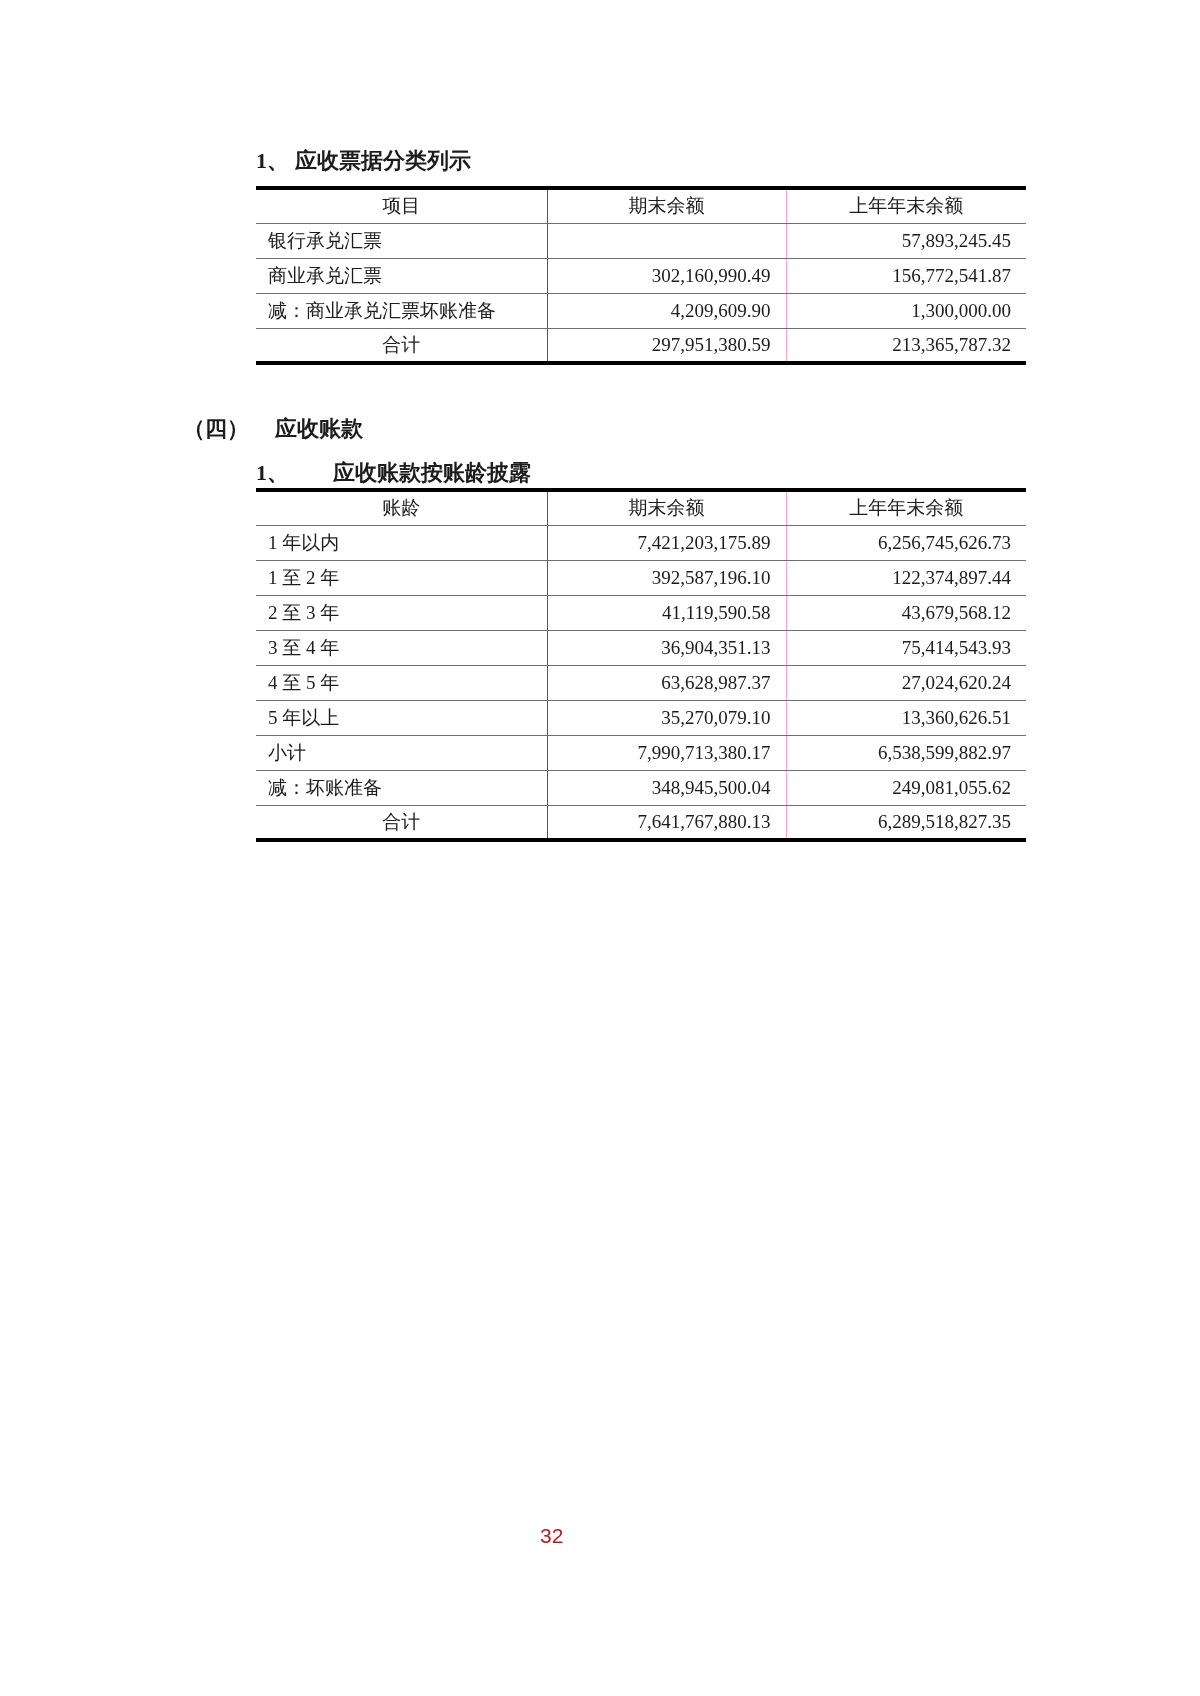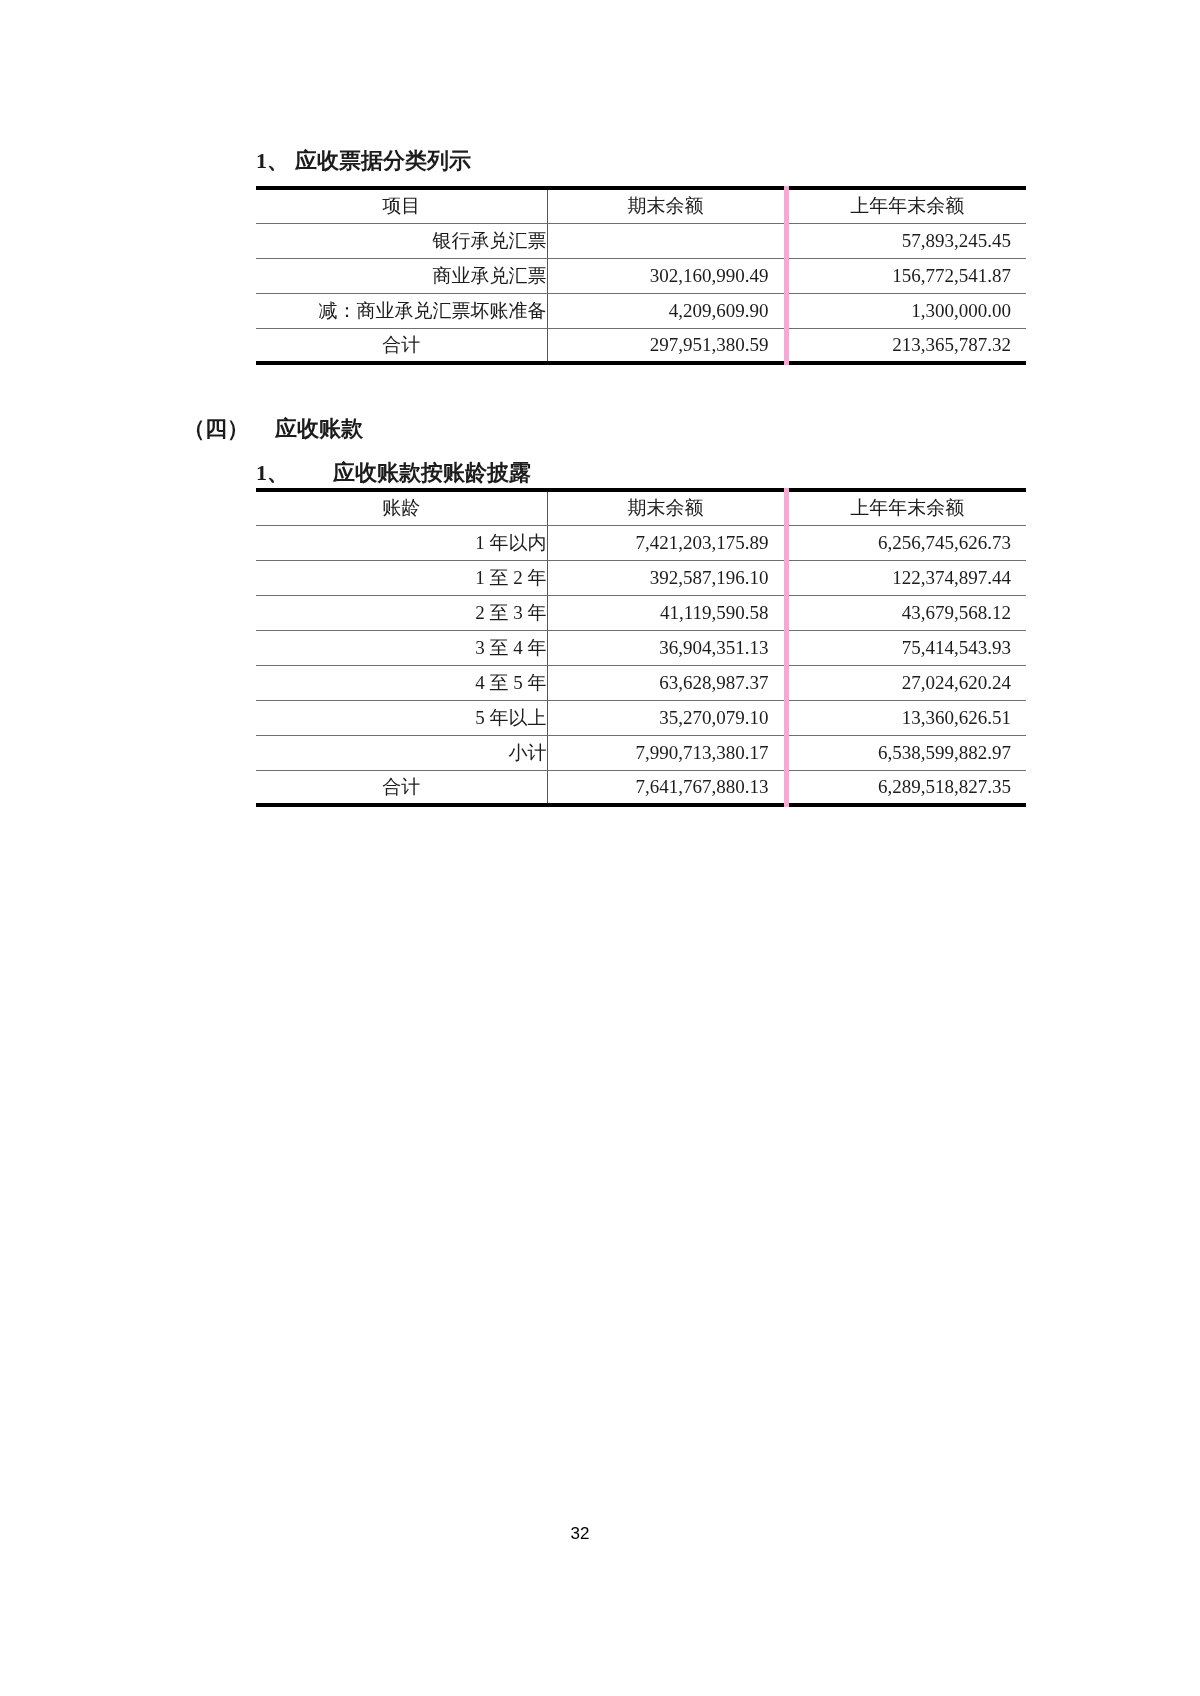--- a/index.html
+++ b/index.html
@@ -44,34 +44,33 @@
   .fin-table td, .fin-table th {
     height: 35px;
     font-weight: normal;
     vertical-align: middle;
     border-bottom: 1px solid #6f6f6f;
     overflow: hidden;
     white-space: nowrap;
   }
   .fin-table tr:last-child td { border-bottom: none; margin-top: 28px; }
   .fin-table .c1 { border-right: 1px solid #555; }
-  .fin-table .c2 { border-right: 5px solid #f9a8d4; }
+  .fin-table .c2 { border-right: 1px solid #f9a8d4; }
   .fin-table th { text-align: center; }
-  .fin-table td.lbl { text-align: right; padding-left: 12px; }
+  .fin-table td.lbl { text-align: left; padding-left: 12px; }
   .fin-table td.lbl-center { text-align: center; }
   .fin-table td.num { text-align: right; padding-right: 15px; padding-left: 32px; }
   .page-number {
     position: absolute;
     left: 540px;
     top: 1524px;
     width: 80px;
-    text-align: center;
     font-family: "Liberation Sans", sans-serif;
-    font-size: 17px;
-    color: #000000;
+    font-size: 21px;
+    color: #b91c1c;
   }
 </style>
 </head>
 <body>
 
 <div class="doc">
 
   <div class="heading" style="left:256px; top:146px;">
     <span class="prefix">1、</span>
     <span>应收票据分类列示</span>
@@ -163,20 +162,25 @@
       <td class="lbl c1">5 年以上</td>
       <td class="num c2">35,270,079.10</td>
       <td class="num">13,360,626.51</td>
     </tr>
     <tr>
       <td class="lbl c1">小计</td>
       <td class="num c2">7,990,713,380.17</td>
       <td class="num">6,538,599,882.97</td>
     </tr>
     <tr>
+      <td class="lbl c1">减：坏账准备</td>
+      <td class="num c2">348,945,500.04</td>
+      <td class="num">249,081,055.62</td>
+    </tr>
+    <tr>
       <td class="lbl-center c1">合计</td>
       <td class="num c2">7,641,767,880.13</td>
       <td class="num">6,289,518,827.35</td>
     </tr>
   </tbody>
     </table>
 
   <div class="page-number">32</div>
 
 </div>

